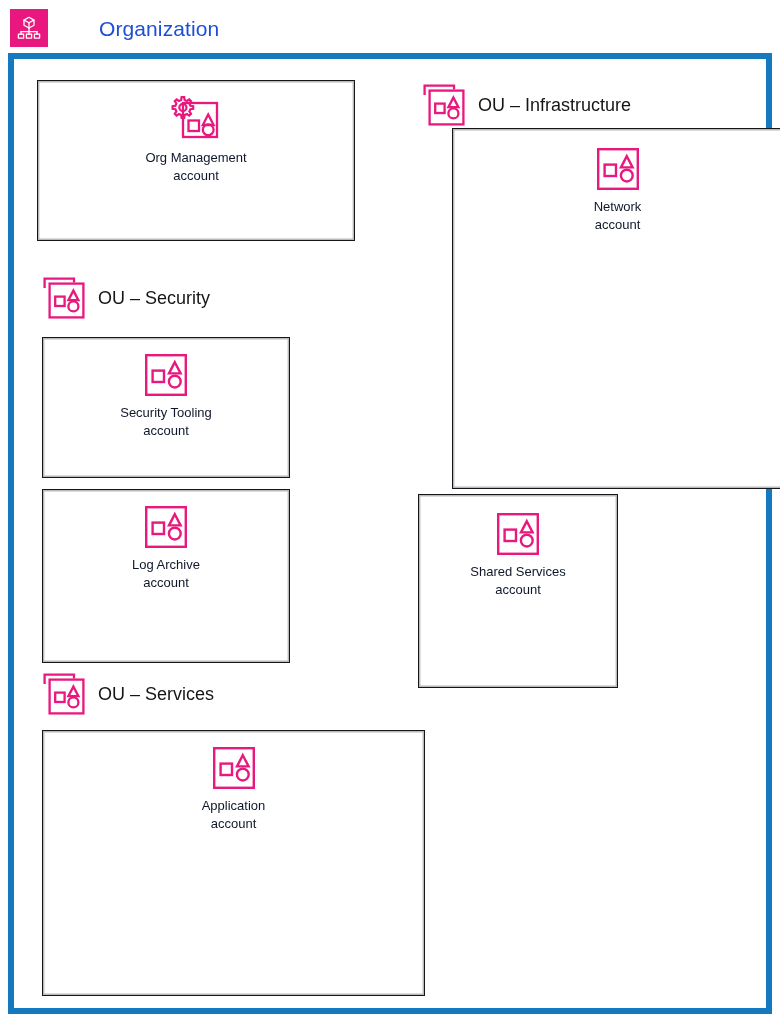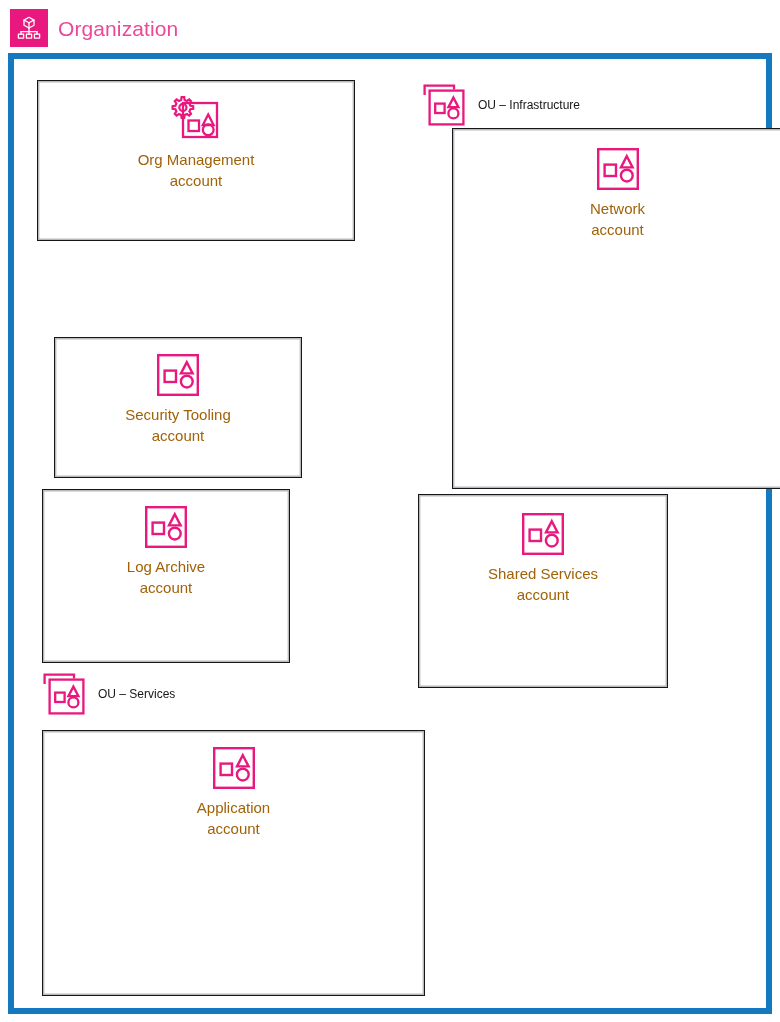--- a/index.html
+++ b/index.html
@@ -31,23 +31,24 @@
     height: 38px;
     background: #E8187E;
     display: flex;
     align-items: center;
     justify-content: center;
     flex: 0 0 auto;
   }
   #org-header .org-title {
     font-size: 21px;
     line-height: 1;
-    color: #ec4899;
+    color: #1d4ed8;
     letter-spacing: 0.1px;
     white-space: nowrap;
+    margin-left: 41px;
   }
 
   
   #org-frame {
     position: absolute;
     left: 8px;
     top: 53px;
     width: 764px;
     height: 961px;
     box-sizing: border-box;
@@ -69,35 +70,35 @@
     left: 0;
     right: 0;
     top: 14px;
     display: flex;
     flex-direction: column;
     align-items: center;
   }
   .node-label {
     margin-top: 6px;
     text-align: center;
-    font-size: 15px;
+    font-size: 13px;
     line-height: 1.42;
-    color: #a16207;
+    color: #0f172a;
     white-space: pre-line;
   }
 
   
   .ou-heading {
     position: absolute;
     display: flex;
     align-items: center;
     gap: 12px;
   }
   .ou-heading .ou-text {
-    font-size: 12px;
+    font-size: 18px;
     line-height: 1;
     color: #161616;
     white-space: nowrap;
   }
 
   
   .icon-acct   { width: 46px; height: 46px; display: block; }
   .icon-mgmt   { width: 52px; height: 48px; display: block; }
   .icon-ou     { width: 44px; height: 44px; display: block; flex: 0 0 auto; }
   .icon-orgsym { width: 26px; height: 26px; display: block; }
@@ -140,22 +141,36 @@
             <path d="M11.6 2.2 L14.2 2.2 L14.6 5.0 L16.9 6.0 L19.2 4.4 L21.0 6.2 L19.4 8.5 L20.4 10.8 L23.2 11.2 L23.2 13.8 L20.4 14.2 L19.4 16.5 L21.0 18.8 L19.2 20.6 L16.9 19.0 L14.6 20.0 L14.2 22.8 L11.6 22.8 L11.2 20.0 L8.9 19.0 L6.6 20.6 L4.8 18.8 L6.4 16.5 L5.4 14.2 L2.6 13.8 L2.6 11.2 L5.4 10.8 L6.4 8.5 L4.8 6.2 L6.6 4.4 L8.9 6.0 L11.2 5.0 Z"></path>
             <circle cx="12.9" cy="12.5" r="3.6"></circle>
           </g>
         </svg>
       </span>
       <div class="node-label"><span>Org Management</span>
 <span>account</span></div>
     </div>
   </div>
 
-
-  <div class="node-box" style="left:28px; top:278px; width:248px; height:141px;margin-left:12px;">
+  <div class="ou-heading" style="left:28px; top:217px;">
+    <span>
+      <svg class="icon-ou" viewBox="0 0 44 44" aria-hidden="true">
+        <g fill="none" stroke="#E8187E" stroke-width="2.3">
+          <path d="M2.6 12.0 L2.6 2.6 L32.0 2.6 L32.0 6.4"></path>
+          <rect x="7.6" y="7.6" width="33.8" height="33.8"></rect>
+          <rect x="13.2" y="20.6" width="9.4" height="9.4"></rect>
+          <path d="M31.4 14.6 L36.4 24.2 L26.4 24.2 Z"></path>
+          <circle cx="31.4" cy="30.4" r="5.0"></circle>
+        </g>
+      </svg>
+    </span>
+    <span class="ou-text">OU – Security</span>
+  </div>
+
+  <div class="node-box" style="left:28px; top:278px; width:248px; height:141px;">
     <div class="node-inner">
       <span>
         <svg class="icon-acct" viewBox="0 0 46 46" aria-hidden="true">
           <g fill="none" stroke="#E8187E" stroke-width="2.4">
             <rect x="3.2" y="3.2" width="39.6" height="39.6"></rect>
             <rect x="9.6" y="18.6" width="11.4" height="11.4"></rect>
             <path d="M31.8 10.2 L37.6 21.4 L26.0 21.4 Z"></path>
             <circle cx="31.8" cy="29.6" r="5.9"></circle>
           </g>
         </svg>
@@ -239,21 +254,21 @@
             <path d="M31.8 10.2 L37.6 21.4 L26.0 21.4 Z"></path>
             <circle cx="31.8" cy="29.6" r="5.9"></circle>
           </g>
         </svg>
       </span>
       <div class="node-label"><span>Network</span>
 <span>account</span></div>
     </div>
   </div>
 
-  <div class="node-box" style="left:404px; top:435px; width:250px; height:194px;">
+  <div class="node-box" style="left:404px; top:435px; width:200px; height:194px;">
     <div class="node-inner" style="top:16px;">
       <span>
         <svg class="icon-acct" viewBox="0 0 46 46" aria-hidden="true">
           <g fill="none" stroke="#E8187E" stroke-width="2.4">
             <rect x="3.2" y="3.2" width="39.6" height="39.6"></rect>
             <rect x="9.6" y="18.6" width="11.4" height="11.4"></rect>
             <path d="M31.8 10.2 L37.6 21.4 L26.0 21.4 Z"></path>
             <circle cx="31.8" cy="29.6" r="5.9"></circle>
           </g>
         </svg>

